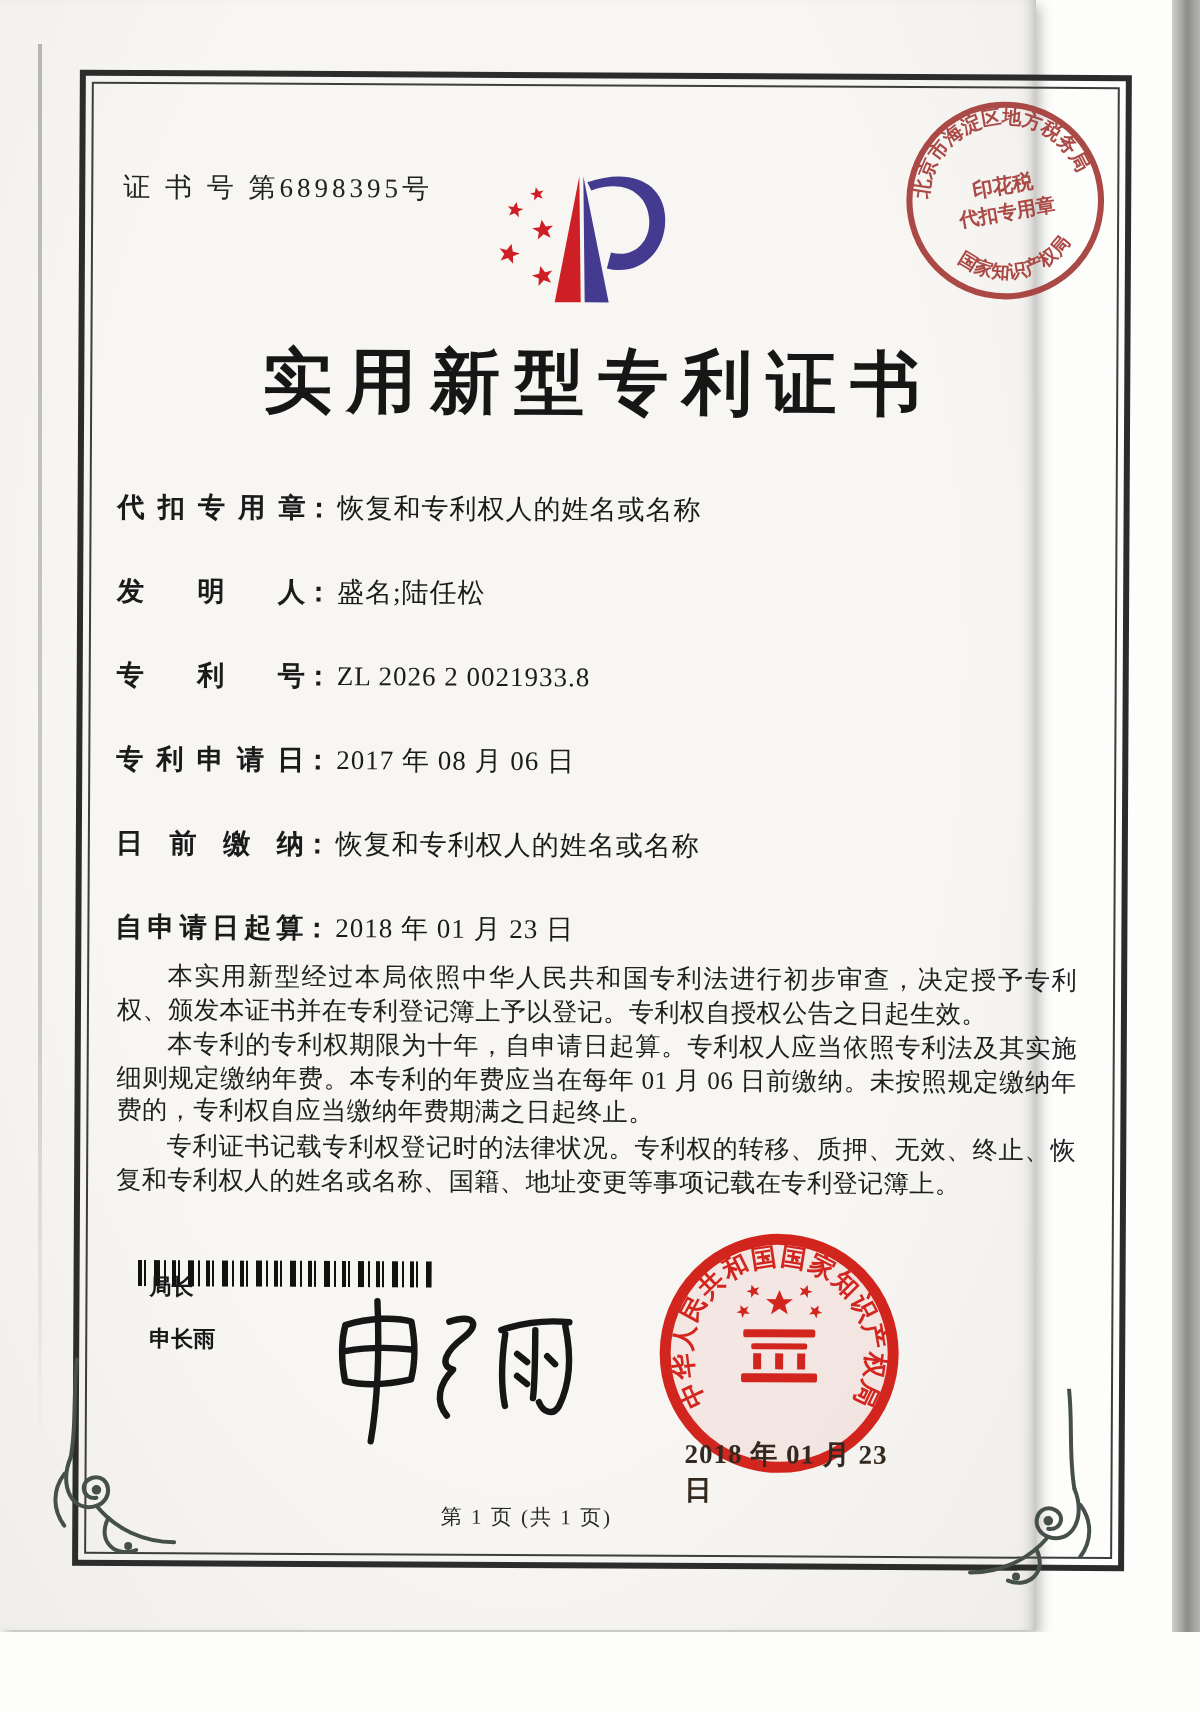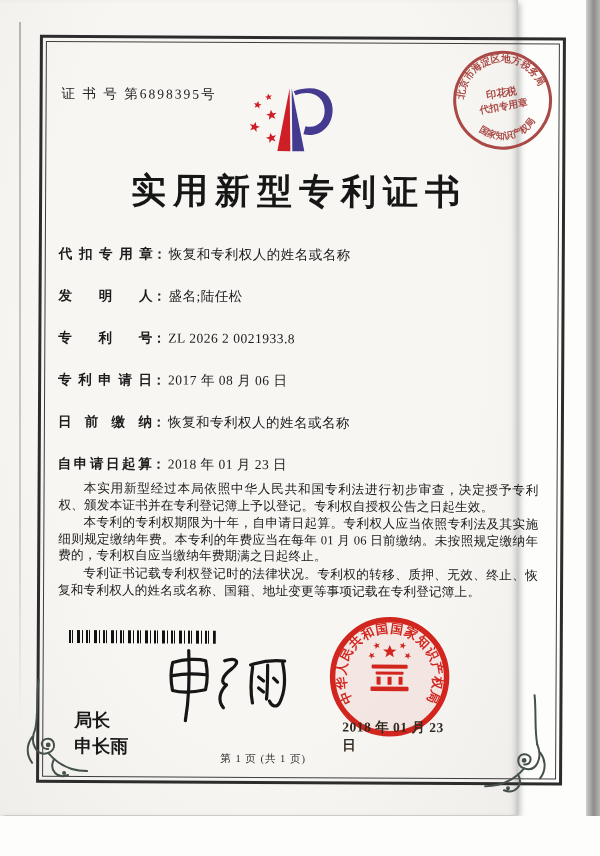--- a/index.html
+++ b/index.html
@@ -28,23 +28,23 @@
         font-weight:600;vertical-align:top;}
   .f-colon{display:inline-block;width:16px;font-weight:600;}
   .f-value{letter-spacing:.5px;}
   .paras{position:absolute;left:59px;top:481px;width:480px;font-size:12.6px;line-height:16.6px;
         text-align:justify;color:#202020;letter-spacing:.2px;}
   .para{margin:0 0 1px 0;text-indent:2em;}
   .barcode{position:absolute;left:70px;top:631px;width:147px;height:13px;
         background:repeating-linear-gradient(90deg,#111 0 2px,transparent 2px 3px,
           #111 3px 4px,transparent 4px 8px,#111 8px 11px,transparent 11px 13px,
           #111 13px 14px,transparent 14px 17px);}
-  .director{position:absolute;left:76px;top:708px;
+  .director{position:absolute;left:76px;top:632px;
         font-family:"Liberation Sans","DejaVu Sans",sans-serif;font-weight:700;
-        font-size:18px;color:#191919;line-height:26px;}
+        font-size:11px;color:#191919;line-height:26px;}
   .signature{position:absolute;left:160px;top:645px;width:138px;height:82px;}
   .seal{position:absolute;left:328px;top:613px;width:126px;height:126px;}
   .seal-date{position:absolute;left:344px;top:718px;width:118px;font-size:13.5px;font-weight:700;
         color:#33291f;letter-spacing:.5px;z-index:3;}
   .page-footer{position:absolute;left:0;top:752px;width:530px;text-align:center;
         font-size:10.5px;color:#2a2a2a;letter-spacing:1px;}
   .flourish{position:absolute;width:64px;height:102px;}
   .fl-left{left:26px;top:680px;}
   .fl-right{left:486px;top:693px;transform:scaleX(-1);}
   .scan-footer{position:absolute;left:0;top:816px;width:600px;height:40px;background:#fdfdfc;}

